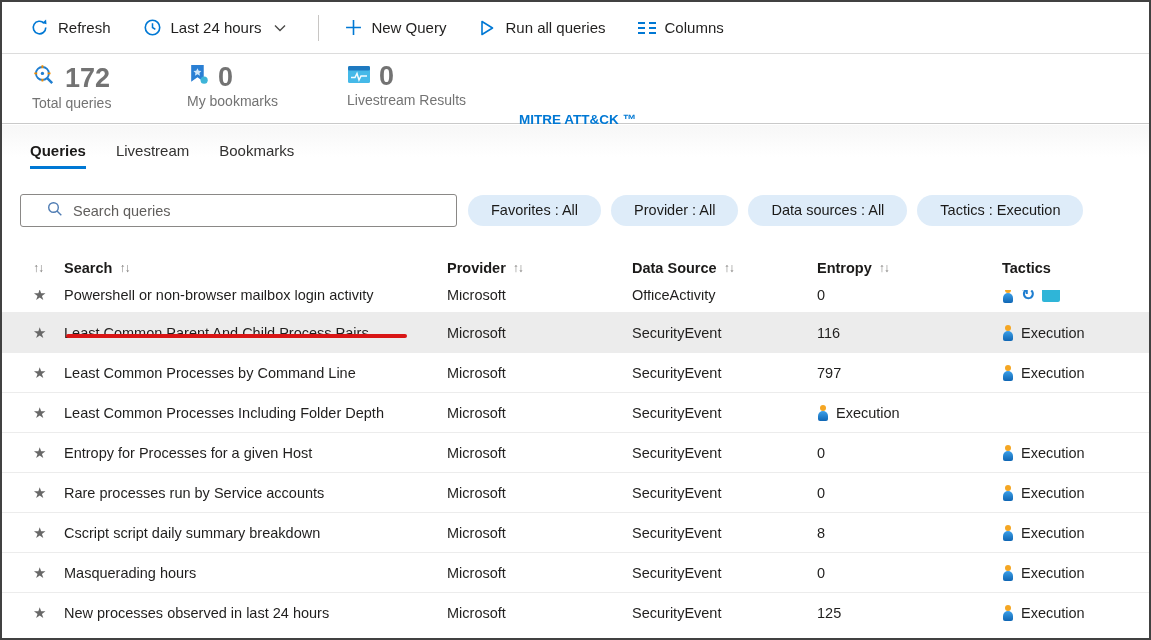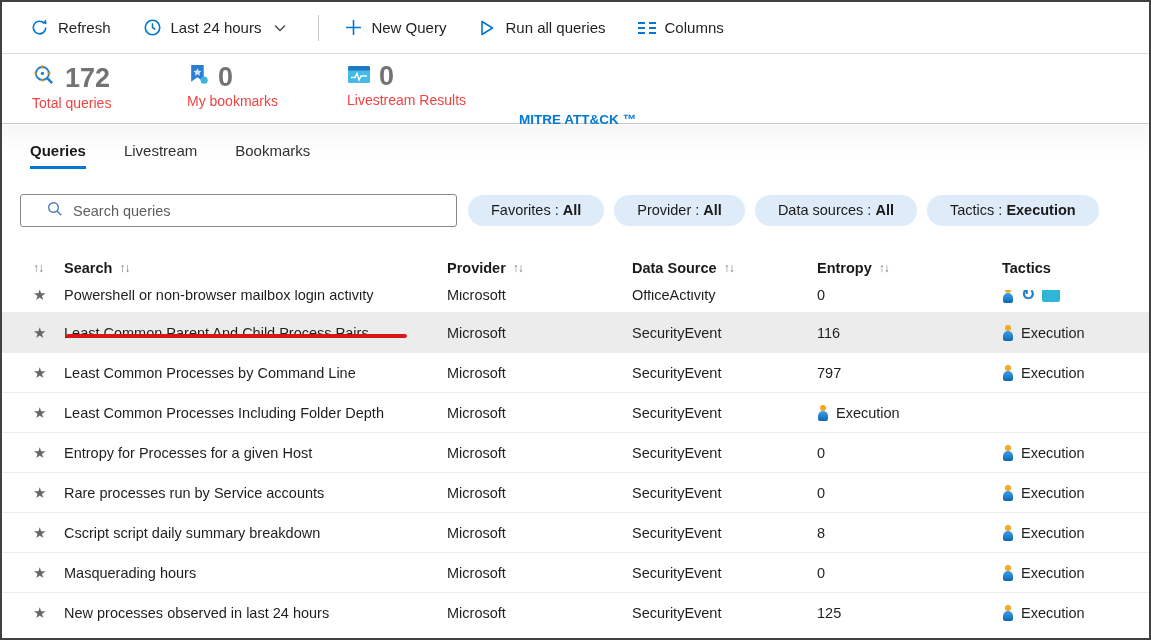--- a/index.html
+++ b/index.html
@@ -14,21 +14,21 @@
   .tbtn svg { display:block; }
   .tsep { width:1px; height:26px; background:#c8c6c4; margin-right:26px; }
   .chev { margin-left:4px; }
 
   
   .stats { position:absolute; top:52px; left:0; width:100%; height:70px; box-sizing:border-box;
            border-bottom:1px solid #c9c9c9; }
   .stat { position:absolute; top:9px; }
   .stat-main { display:flex; align-items:center; gap:8px; }
   .stat-value { font-size:27px; font-weight:700; color:#737373; line-height:26px; }
-  .stat-label { font-size:14px; color:#ef4444; margin-top:3px; }
+  .stat-label { font-size:14px; color:#737373; margin-top:3px; }
   .stat.s1 { left:30px; } .stat.s2 { left:185px; } .stat.s3 { left:345px; }
 
   .mitre { position:absolute; left:517px; top:58px; width:626px; }
   .mitre-title { font-size:13.5px; font-weight:bold; color:#0078d4; }
   .mitre-bar { margin-top:5px; width:527px; height:10px; display:flex; }
   .mitre-seg { flex:1; }
   .mitre-legend { margin-top:5px; display:flex; align-items:center; gap:7px;
                   font-size:12.5px; color:#b8b5b2; white-space:nowrap; }
   .mt { display:flex; align-items:center; gap:3px; cursor:pointer; }
   .mt-ico { color:#a4c9ea; font-size:13px; line-height:13px; }
@@ -38,35 +38,35 @@
   .person { position:relative; display:inline-block; width:12px; height:16px; }
   .person::before { content:""; position:absolute; top:0; left:3px; width:6px; height:6px;
                     border-radius:50%; background:#f5a623; }
   .person::after { content:""; position:absolute; top:6px; left:1px; width:10px; height:10px;
                    border-radius:5px 5px 2px 2px; background:linear-gradient(180deg,#3da0e8,#0f66b4); }
   .person.sm { transform:scale(.85); transform-origin:center; }
 
   
   .tabs-band { position:absolute; top:123px; left:0; width:100%; height:58px;
                background:linear-gradient(180deg,#f7f7f7,#ffffff 55%); }
-  .tabs { position:absolute; left:28px; top:17px; display:flex; gap:38px; }
+  .tabs { position:absolute; left:28px; top:17px; display:flex; gap:30px; }
   .tab { font-size:15px; color:#323130; padding-bottom:7px; border-bottom:3px solid transparent; cursor:pointer; }
   .tab.active { font-weight:bold; color:#1b1a19; border-bottom-color:#0078d4; }
 
   
   .filters { position:absolute; left:18px; top:192px; display:flex; align-items:center; }
   .search { width:437px; height:33px; box-sizing:border-box; border:1px solid #8a8886; border-radius:3px;
             display:flex; align-items:center; padding:0 26px; gap:8px; background:#fff; }
   .search input { border:none; outline:none; font-size:14.5px; color:#1b1a19; width:100%;
                   font-family:"Liberation Sans",sans-serif; background:transparent; }
   .search input::placeholder { color:#605e5c; opacity:1; }
   .pills { display:flex; gap:10px; margin-left:11px; }
   .pill { height:31px; line-height:31px; padding:0 23px; background:#deecf9; border-radius:16px;
           font-size:14.5px; color:#1b1a19; cursor:pointer; white-space:nowrap; }
-  .pill b { font-weight:bold; }
+  .pill b { font-weight:normal; }
 
   
   .table { position:absolute; left:0; top:244px; width:100%; }
   .thead, .trow { display:grid; grid-template-columns:40px 383px 185px 185px 185px 1fr;
                   align-items:center; padding-left:22px; box-sizing:border-box; }
   .thead { height:44px; font-size:14.5px; font-weight:bold; color:#1b1a19; }
   .hcell { display:flex; align-items:center; cursor:pointer; }
   .sort { color:#7e7c7a; font-size:12px; margin-left:7px; letter-spacing:-1px; font-weight:400; }
   .clip { height:22px; overflow:hidden; }
   .clip .trow { margin-top:-15px; border-top:none; }

